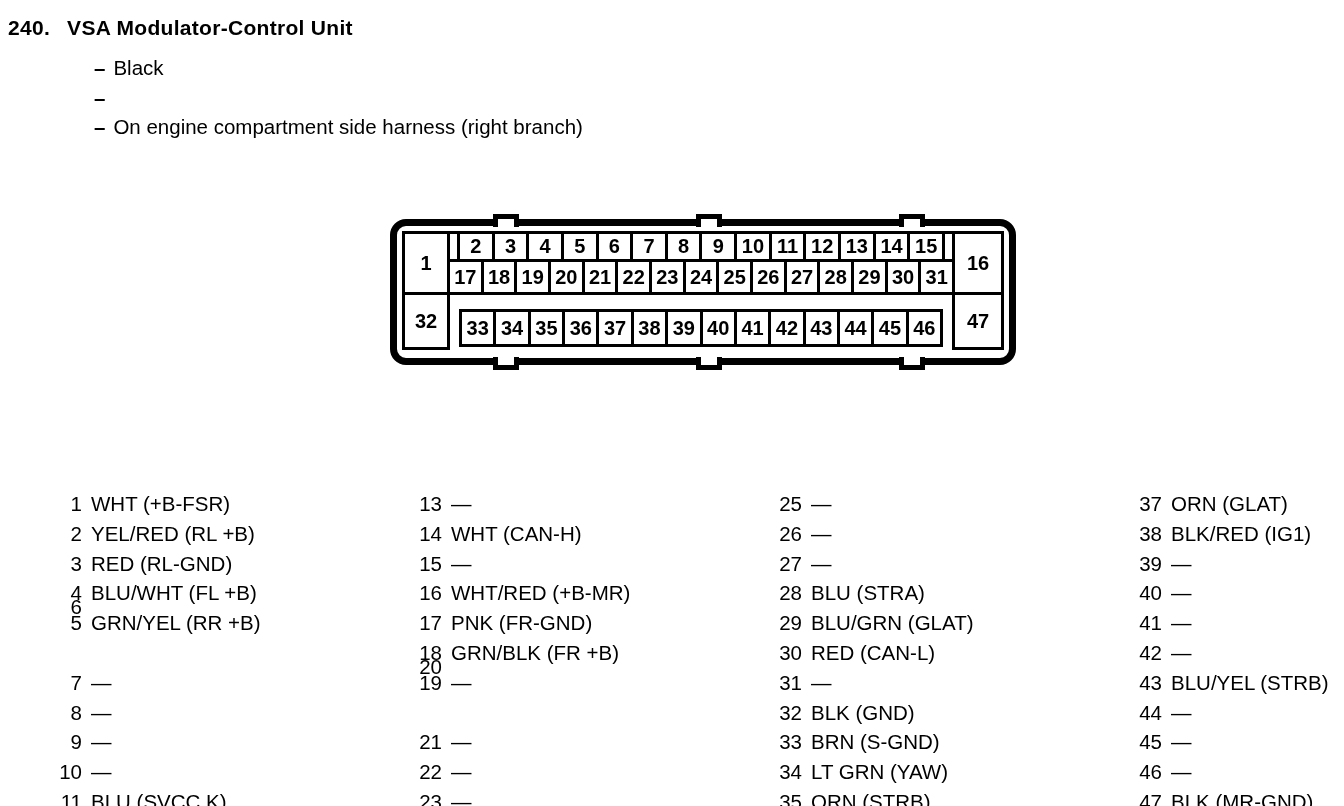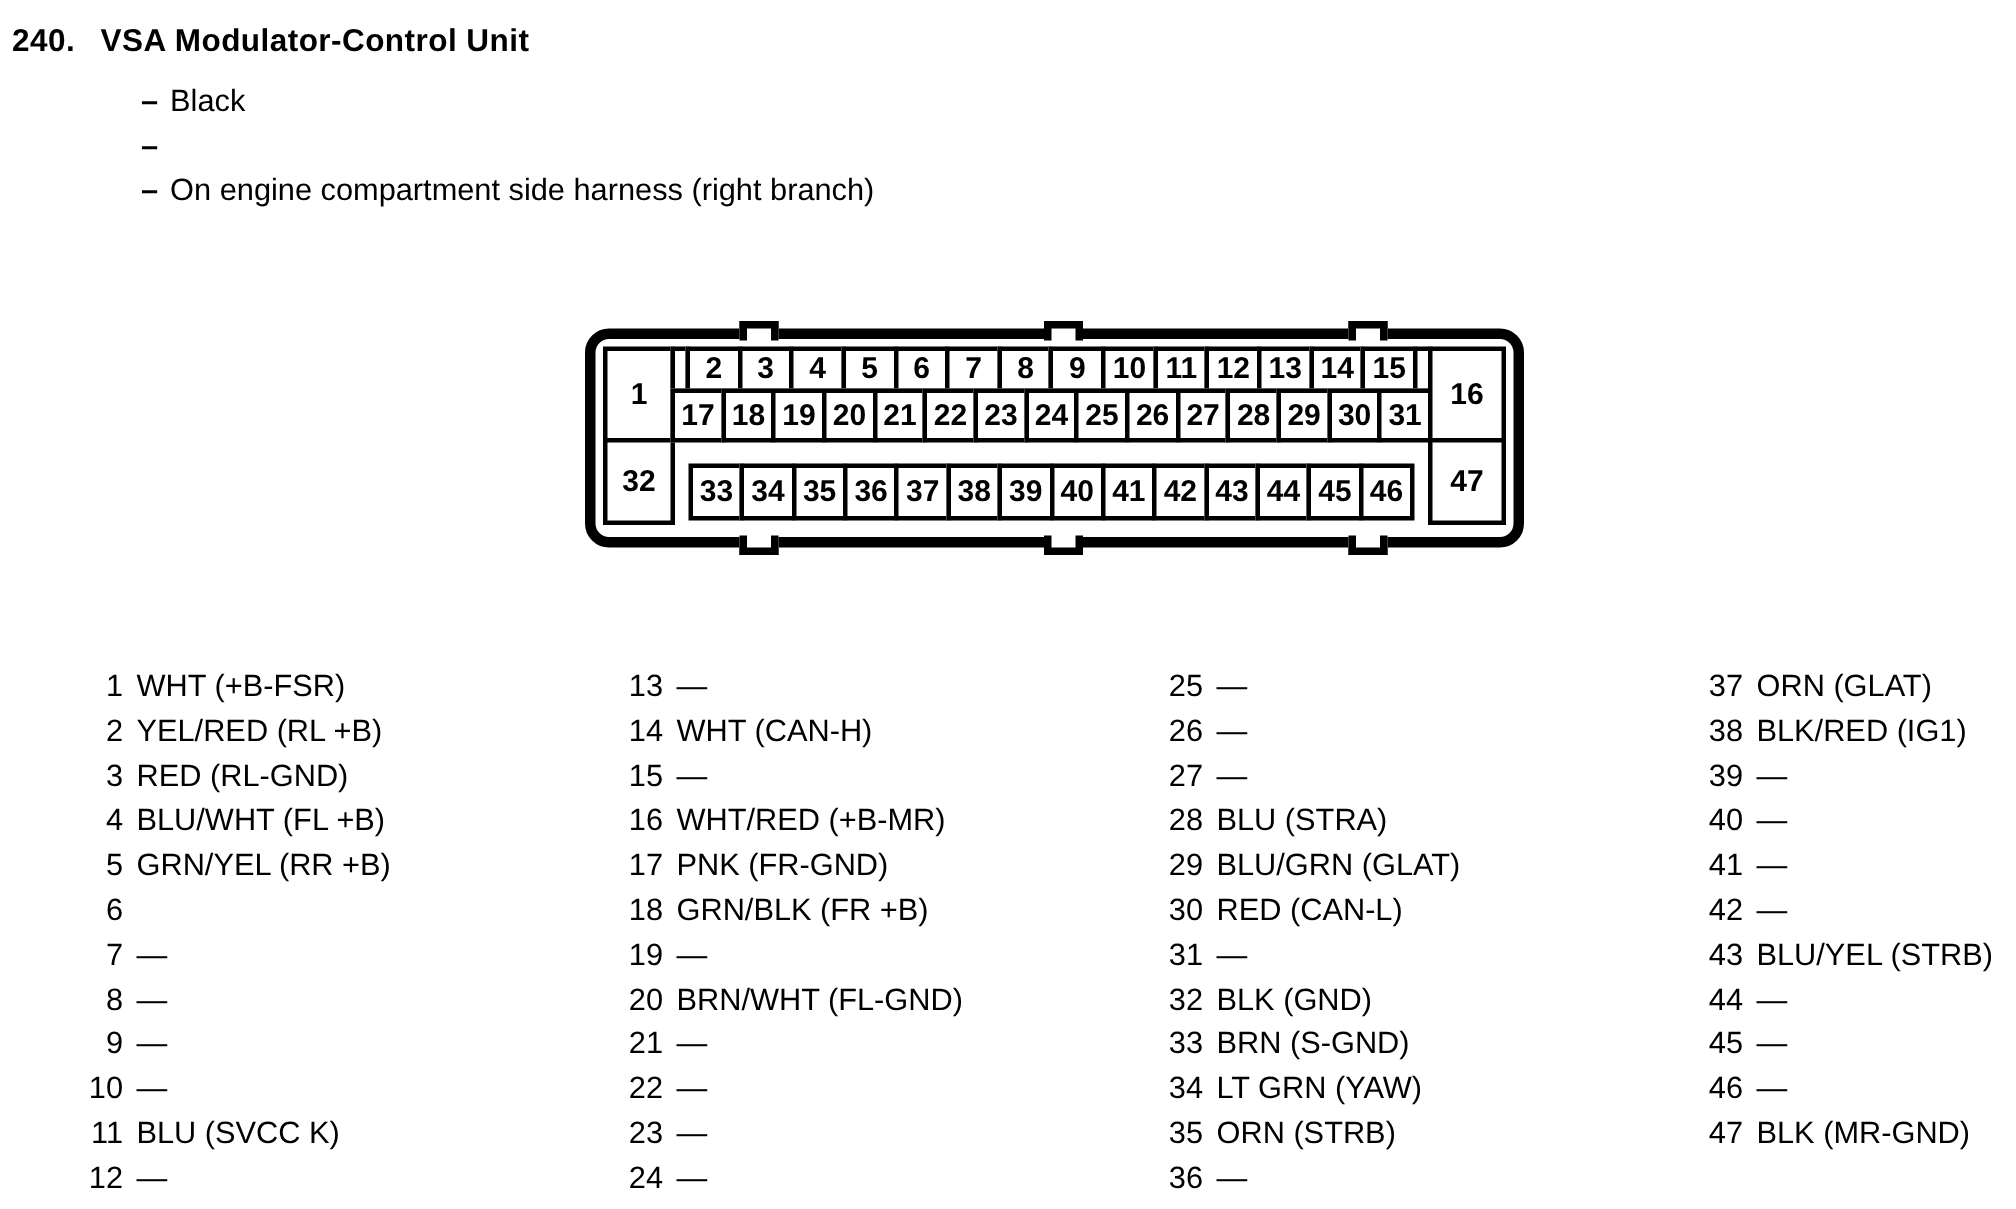--- a/index.html
+++ b/index.html
@@ -71,21 +71,21 @@
   .pin-col { position: absolute; top: 446px; }
   .pin-col.c1 { left: 54px; }
   .pin-col.c2 { left: 414px; }
   .pin-col.c3 { left: 774px; }
   .pin-col.c4 { left: 1134px; }
   .pin-row {
     display: flex; align-items: baseline;
     height: 29.8px; font-size: 20.5px; white-space: nowrap;
   }
   .pin-number { width: 28px; flex: none; text-align: right; }
-  .pin-wire-label { margin-left: 9px; }
+  .pin-wire-label { margin-left: 9px; margin-top: 46px; }
 </style>
 </head>
 <body>
 
 <h1 class="page-title">
   <span class="title-number">240.</span><span>VSA Modulator-Control Unit</span>
 </h1>
 
 <div class="notes">
 
@@ -261,21 +261,20 @@
     <div class="pin-row">
     <span class="pin-number">18</span>
     <span class="pin-wire-label">GRN/BLK (FR +B)</span>
   </div>
     <div class="pin-row">
     <span class="pin-number">19</span>
     <span class="pin-wire-label">—</span>
   </div>
     <div class="pin-row">
     <span class="pin-number">20</span>
-    <span class="pin-wire-label">BRN/WHT (FL-GND)</span>
   </div>
     <div class="pin-row">
     <span class="pin-number">21</span>
     <span class="pin-wire-label">—</span>
   </div>
     <div class="pin-row">
     <span class="pin-number">22</span>
     <span class="pin-wire-label">—</span>
   </div>
     <div class="pin-row">

